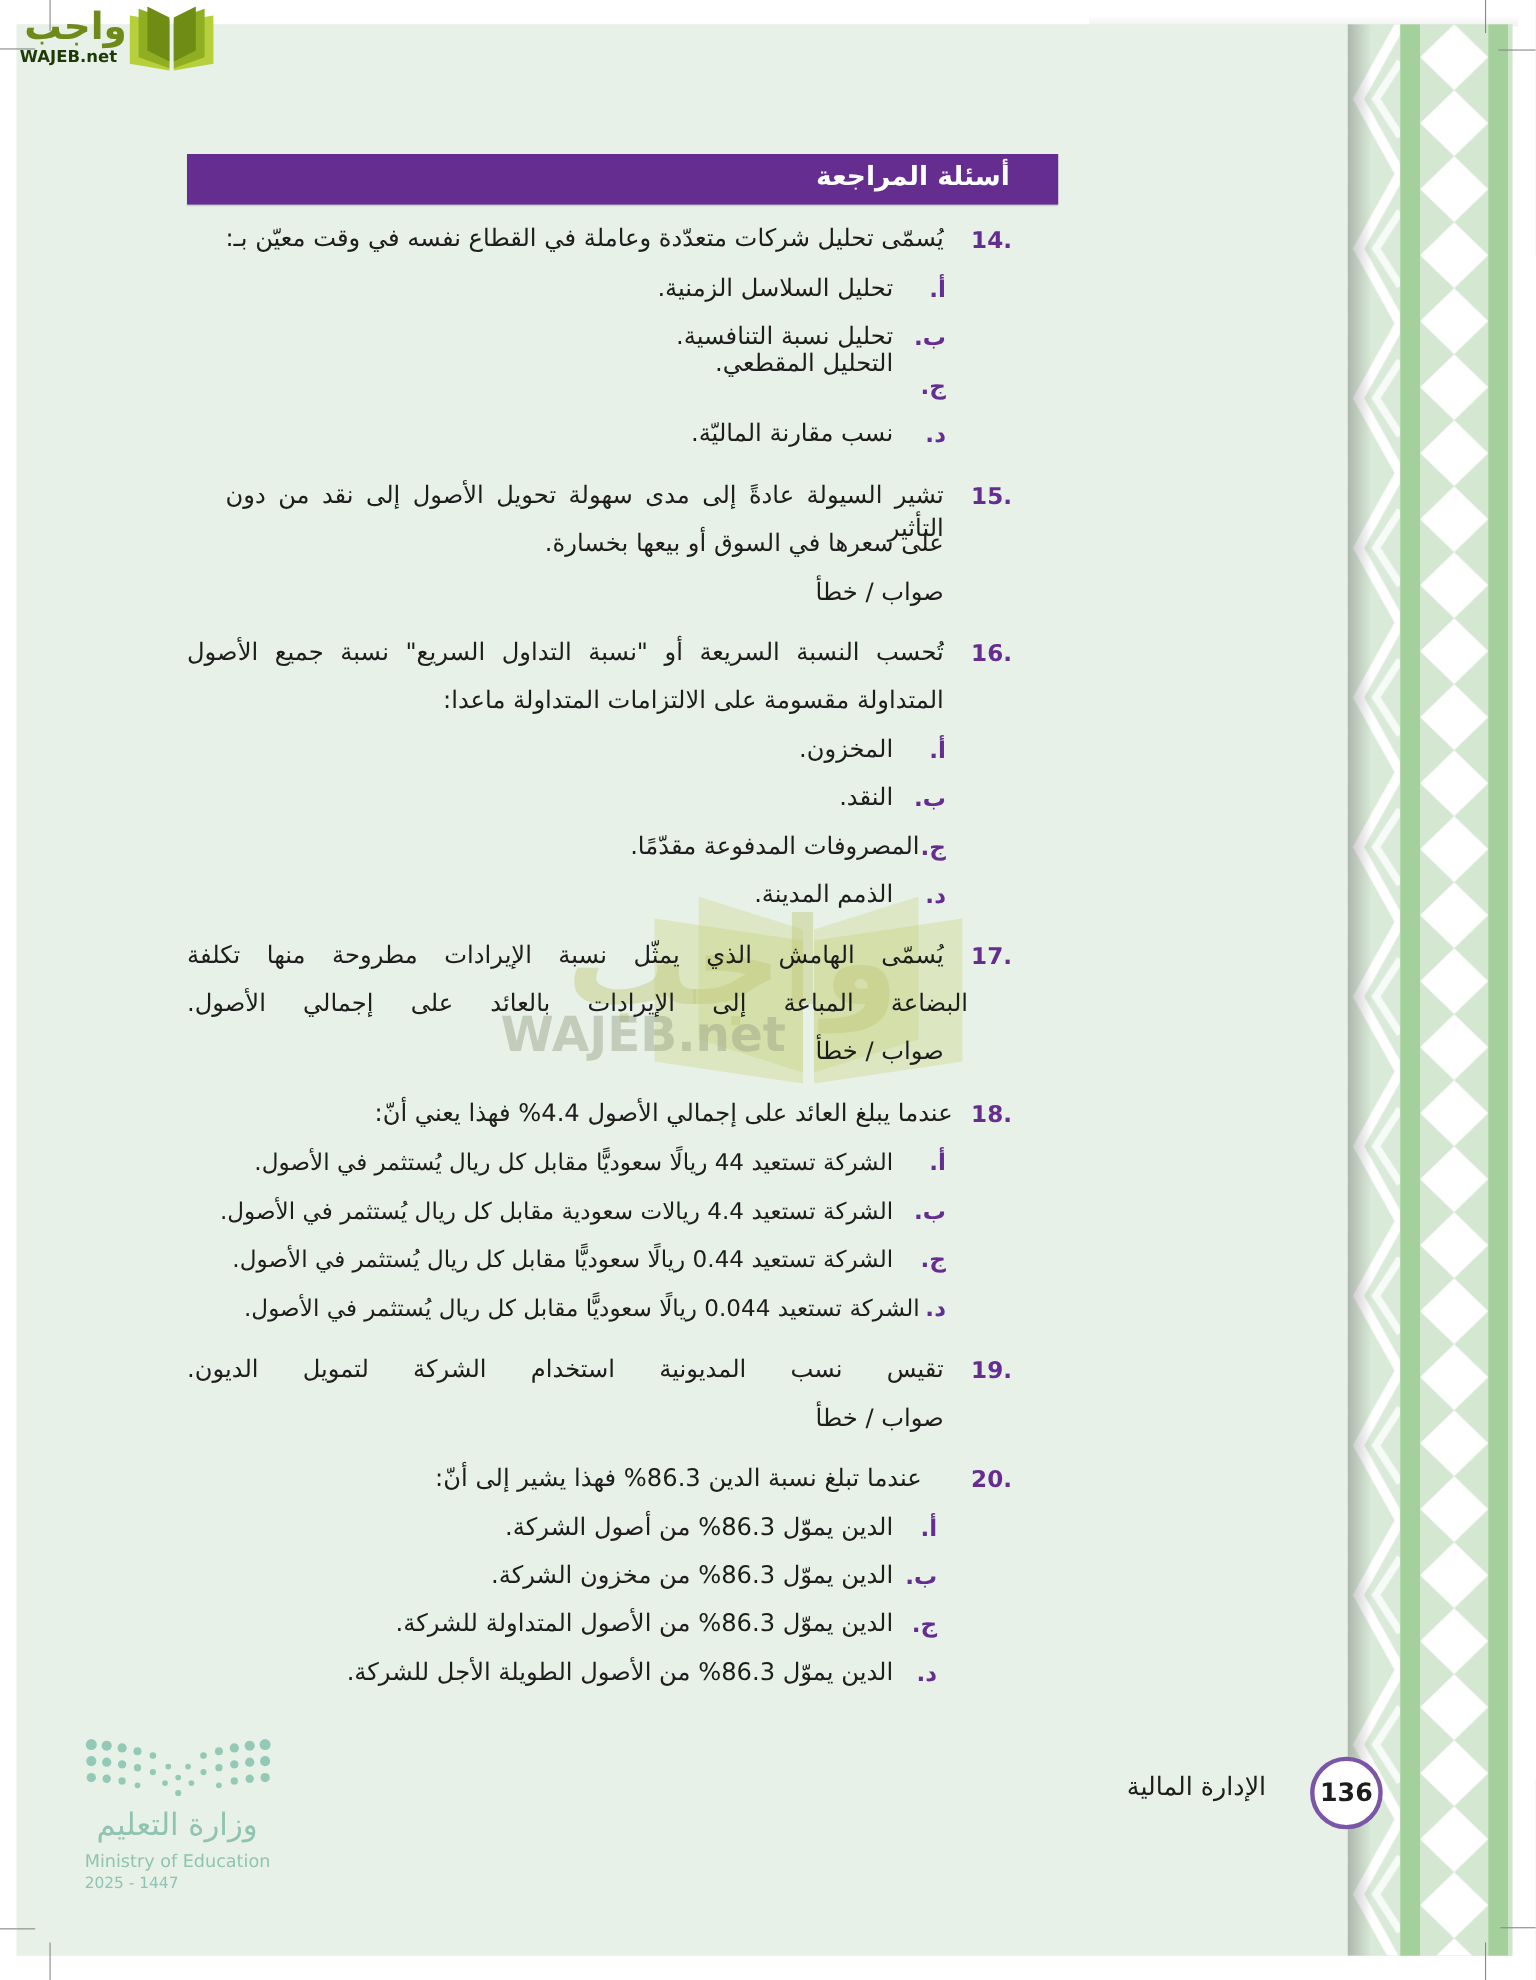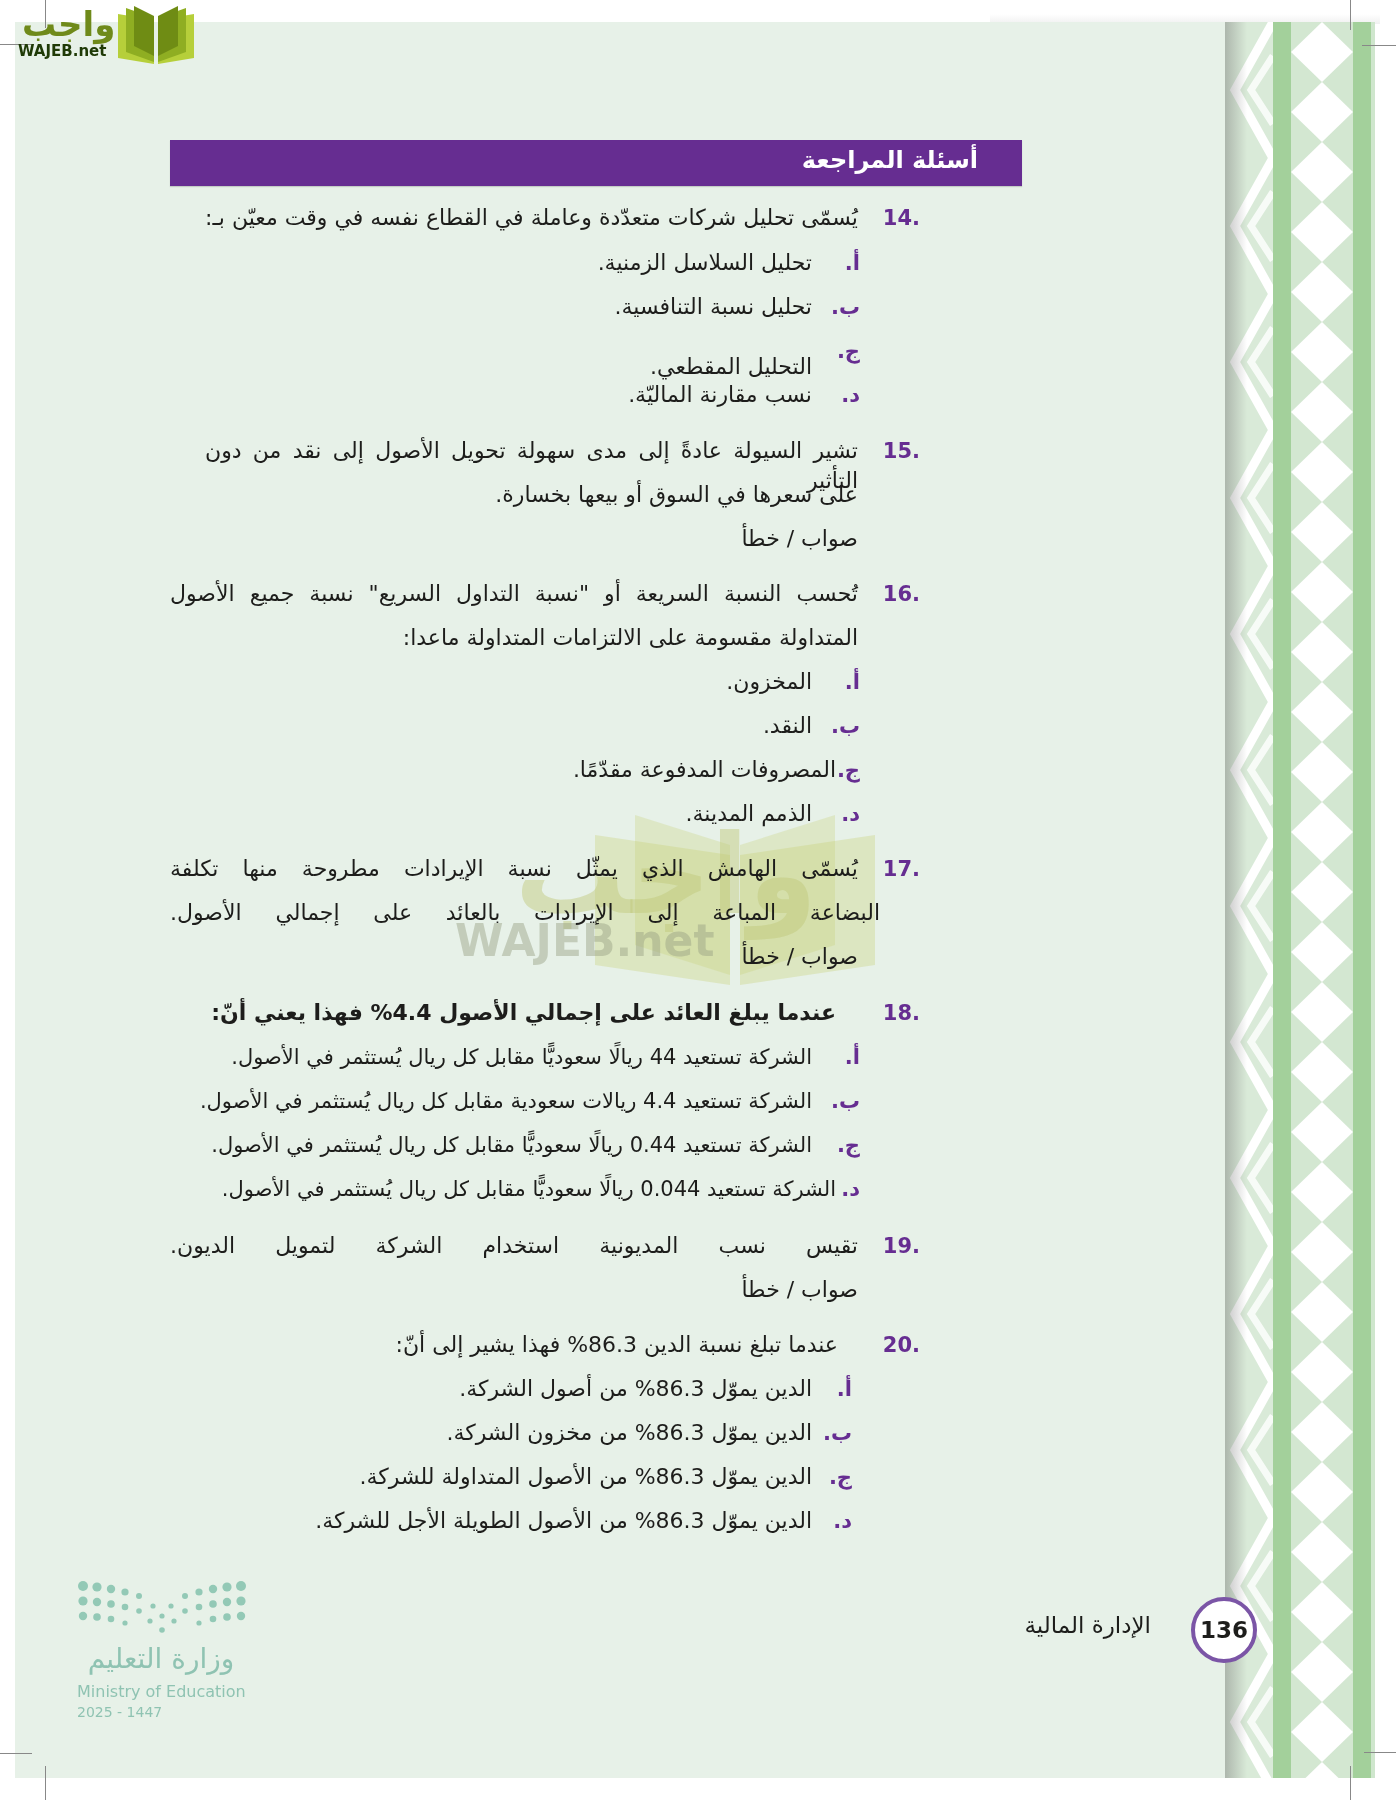--- a/index.html
+++ b/index.html
@@ -34,21 +34,21 @@
   .crop { position:absolute; background:#888; }
 
   
   .wajeb-logo { position:absolute; left:8px; top:4px; width:180px; height:62px; }
   .wajeb-ar { position:absolute; left:14px; top:2px; font-size:34px; font-weight:bold; color:#6f8a1a; direction:rtl; line-height:36px; }
   .wajeb-en { position:absolute; left:10px; top:38px; font-size:15px; font-weight:bold; color:#1f3a06; letter-spacing:0px; }
   .wajeb-book { position:absolute; left:108px; top:2px; }
 
   
   .title-bar {
-    position:absolute; left:170px; top:140px; width:852px; height:46px;
+    position:absolute; left:170px; top:140px; width:792px; height:46px;
     background:#662d91; box-shadow:0 1px 1px rgba(0,0,0,0.15);
   }
   .title-bar .t {
     position:absolute; right:44px; top:6px; color:#ffffff; font-size:24px; font-weight:bold;
     direction:rtl; font-family:"DejaVu Sans", sans-serif;
   }
 
   .content { position:absolute; left:0; top:0; width:1396px; height:1800px; }
   .line {
     position:absolute; direction:rtl; text-align:right; white-space:nowrap;
@@ -156,21 +156,21 @@
 <div class="content">
 
   <div>
     <div class="qnum" style="left:860px;top:203px;">14.</div>
     <div class="line" style="right:538px;top:203px;">يُسمّى تحليل شركات متعدّدة وعاملة في القطاع نفسه في وقت معيّن بـ:</div>
     <div class="olabel" style="left:830px;top:248px;">أ.</div>
     <div class="line" style="right:584px;top:248px;">تحليل السلاسل الزمنية.</div>
     <div class="olabel" style="left:830px;top:292px;">ب.</div>
     <div class="line" style="right:584px;top:292px;">تحليل نسبة التنافسية.</div>
     <div class="olabel" style="left:830px;top:336px;">ج.</div>
-    <div class="line" style="right:584px;top:352px;text-align:center;">التحليل المقطعي.</div>
+    <div class="line" style="right:584px;top:316px;text-align:center;">التحليل المقطعي.</div>
     <div class="olabel" style="left:830px;top:380px;">د.</div>
     <div class="line" style="right:584px;top:380px;margin-left:28px;">نسب مقارنة الماليّة.</div>
   </div>
 
   <div>
     <div class="qnum" style="left:860px;top:436px;">15.</div>
     <div class="line justify" style="right:538px;left:170px;top:436px;margin-left:35px;">تشير السيولة عادةً إلى مدى سهولة تحويل الأصول إلى نقد من دون التأثير</div>
     <div class="line" style="right:538px;top:480px;">على سعرها في السوق أو بيعها بخسارة.</div>
     <div class="line" style="right:538px;top:524px;">صواب / خطأ</div>
   </div>
@@ -191,21 +191,21 @@
 
   <div>
     <div class="qnum" style="left:860px;top:854px;">17.</div>
     <div class="line justify" style="right:538px;left:170px;top:854px;">يُسمّى الهامش الذي يمثّل نسبة الإيرادات مطروحة منها تكلفة</div>
     <div class="line justify" style="right:516px;left:170px;top:898px;">البضاعة المباعة إلى الإيرادات بالعائد على إجمالي الأصول.</div>
     <div class="line" style="right:538px;top:942px;">صواب / خطأ</div>
   </div>
 
   <div>
     <div class="qnum" style="left:860px;top:998px;">18.</div>
-    <div class="line" style="right:560px;top:998px;font-weight:bold;">عندما يبلغ العائد على إجمالي الأصول 4.4% فهذا يعني أنّ:</div>
+    <div class="line" style="right:530px;top:998px;">عندما يبلغ العائد على إجمالي الأصول 4.4% فهذا يعني أنّ:</div>
     <div class="olabel" style="left:830px;top:1042px;">أ.</div>
     <div class="line" style="right:584px;top:1042px;font-size:21px;">الشركة تستعيد 44 ريالًا سعوديًّا مقابل كل ريال يُستثمر في الأصول.</div>
     <div class="olabel" style="left:830px;top:1086px;">ب.</div>
     <div class="line" style="right:584px;top:1086px;font-size:21px;">الشركة تستعيد 4.4 ريالات سعودية مقابل كل ريال يُستثمر في الأصول.</div>
     <div class="olabel" style="left:830px;top:1130px;">ج.</div>
     <div class="line" style="right:584px;top:1130px;font-size:21px;">الشركة تستعيد 0.44 ريالًا سعوديًّا مقابل كل ريال يُستثمر في الأصول.</div>
     <div class="olabel" style="left:830px;top:1174px;">د.</div>
     <div class="line" style="right:560px;top:1174px;font-size:21px;">الشركة تستعيد 0.044 ريالًا سعوديًّا مقابل كل ريال يُستثمر في الأصول.</div>
   </div>
 

